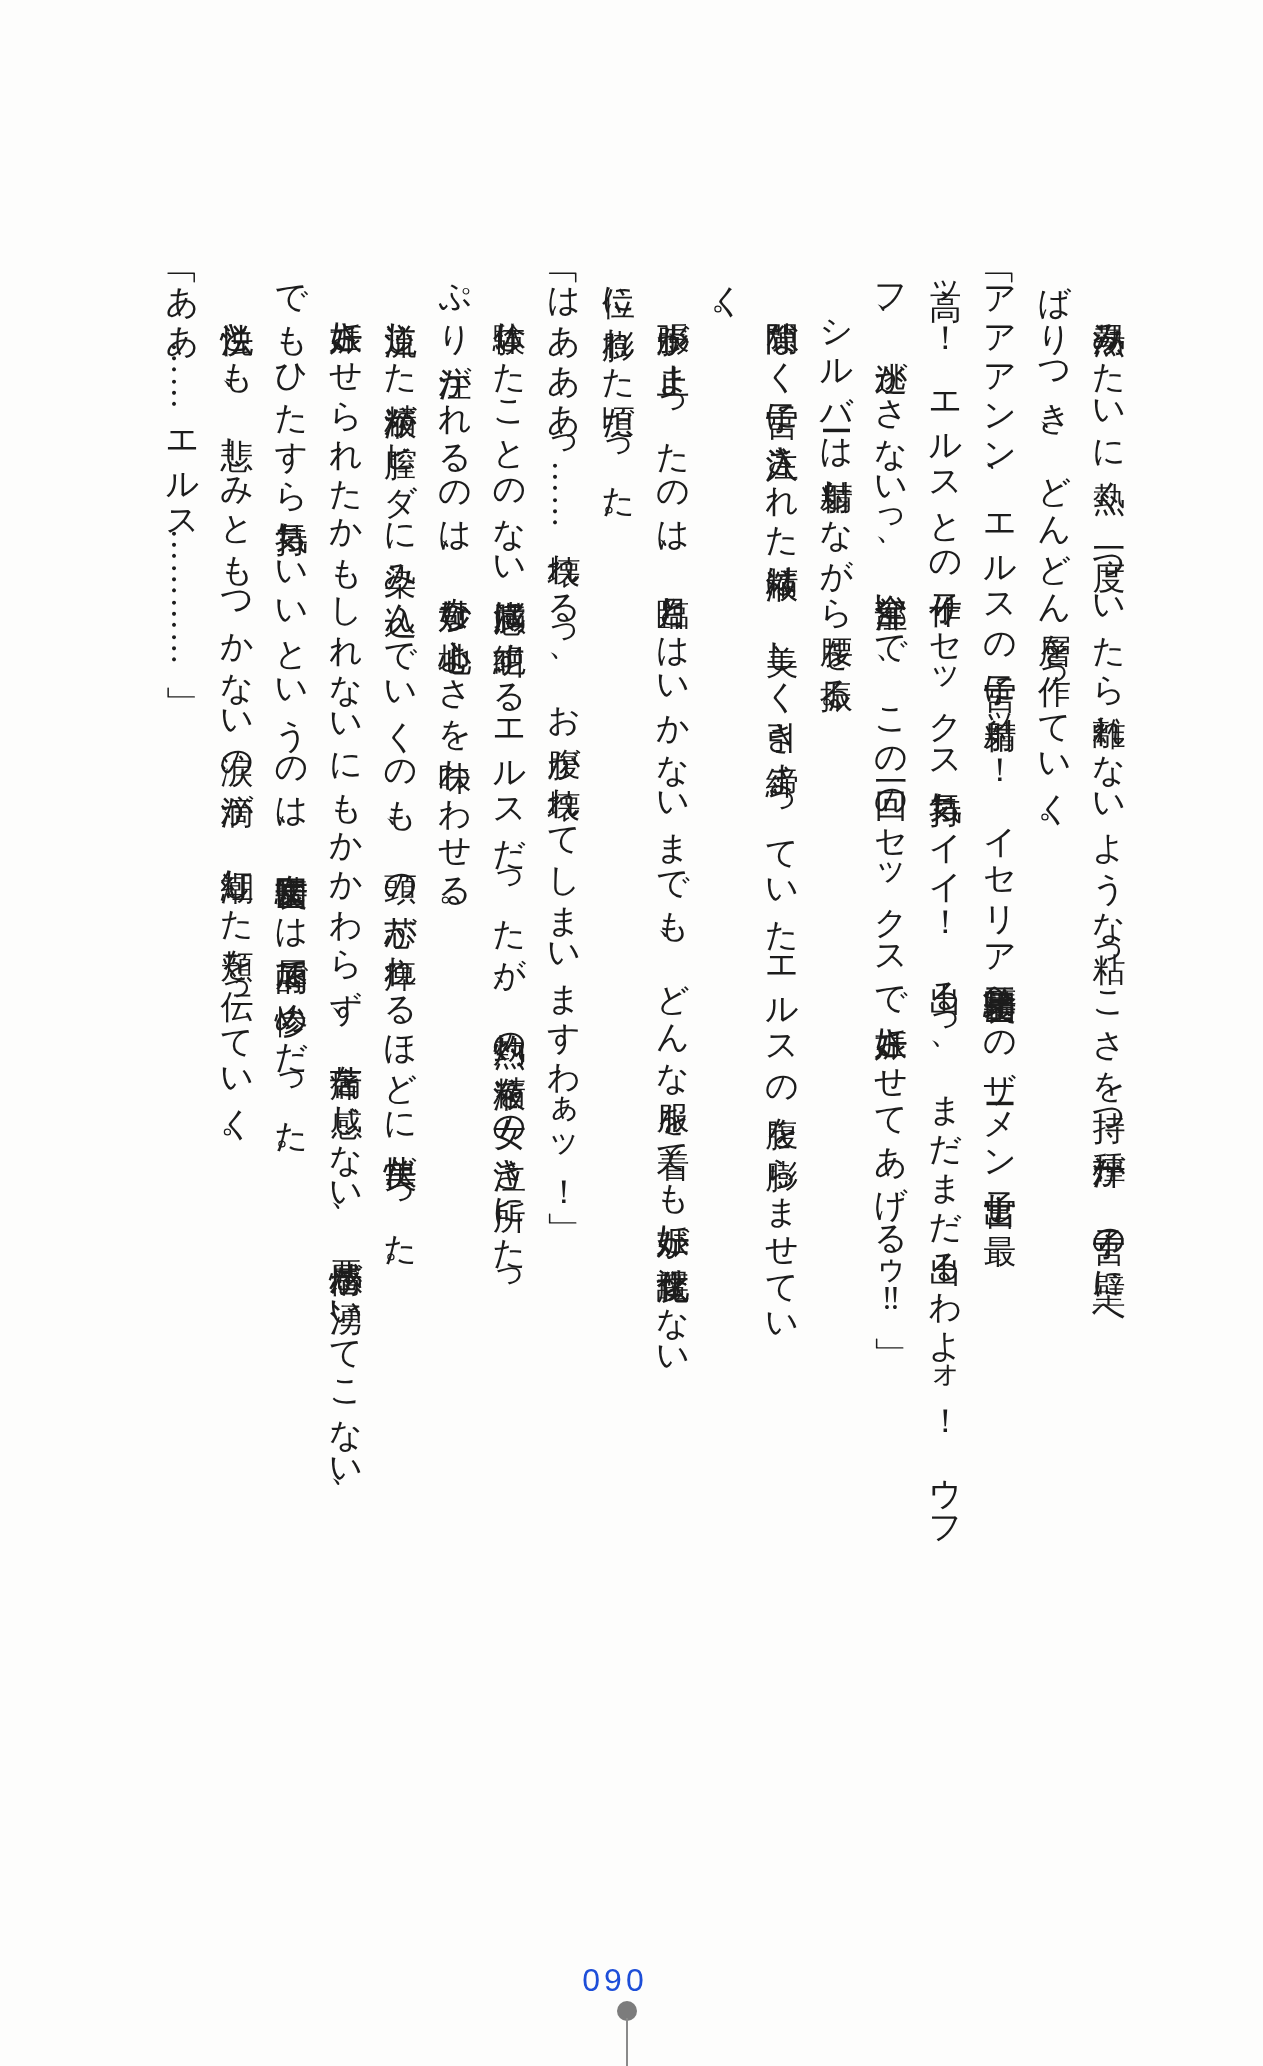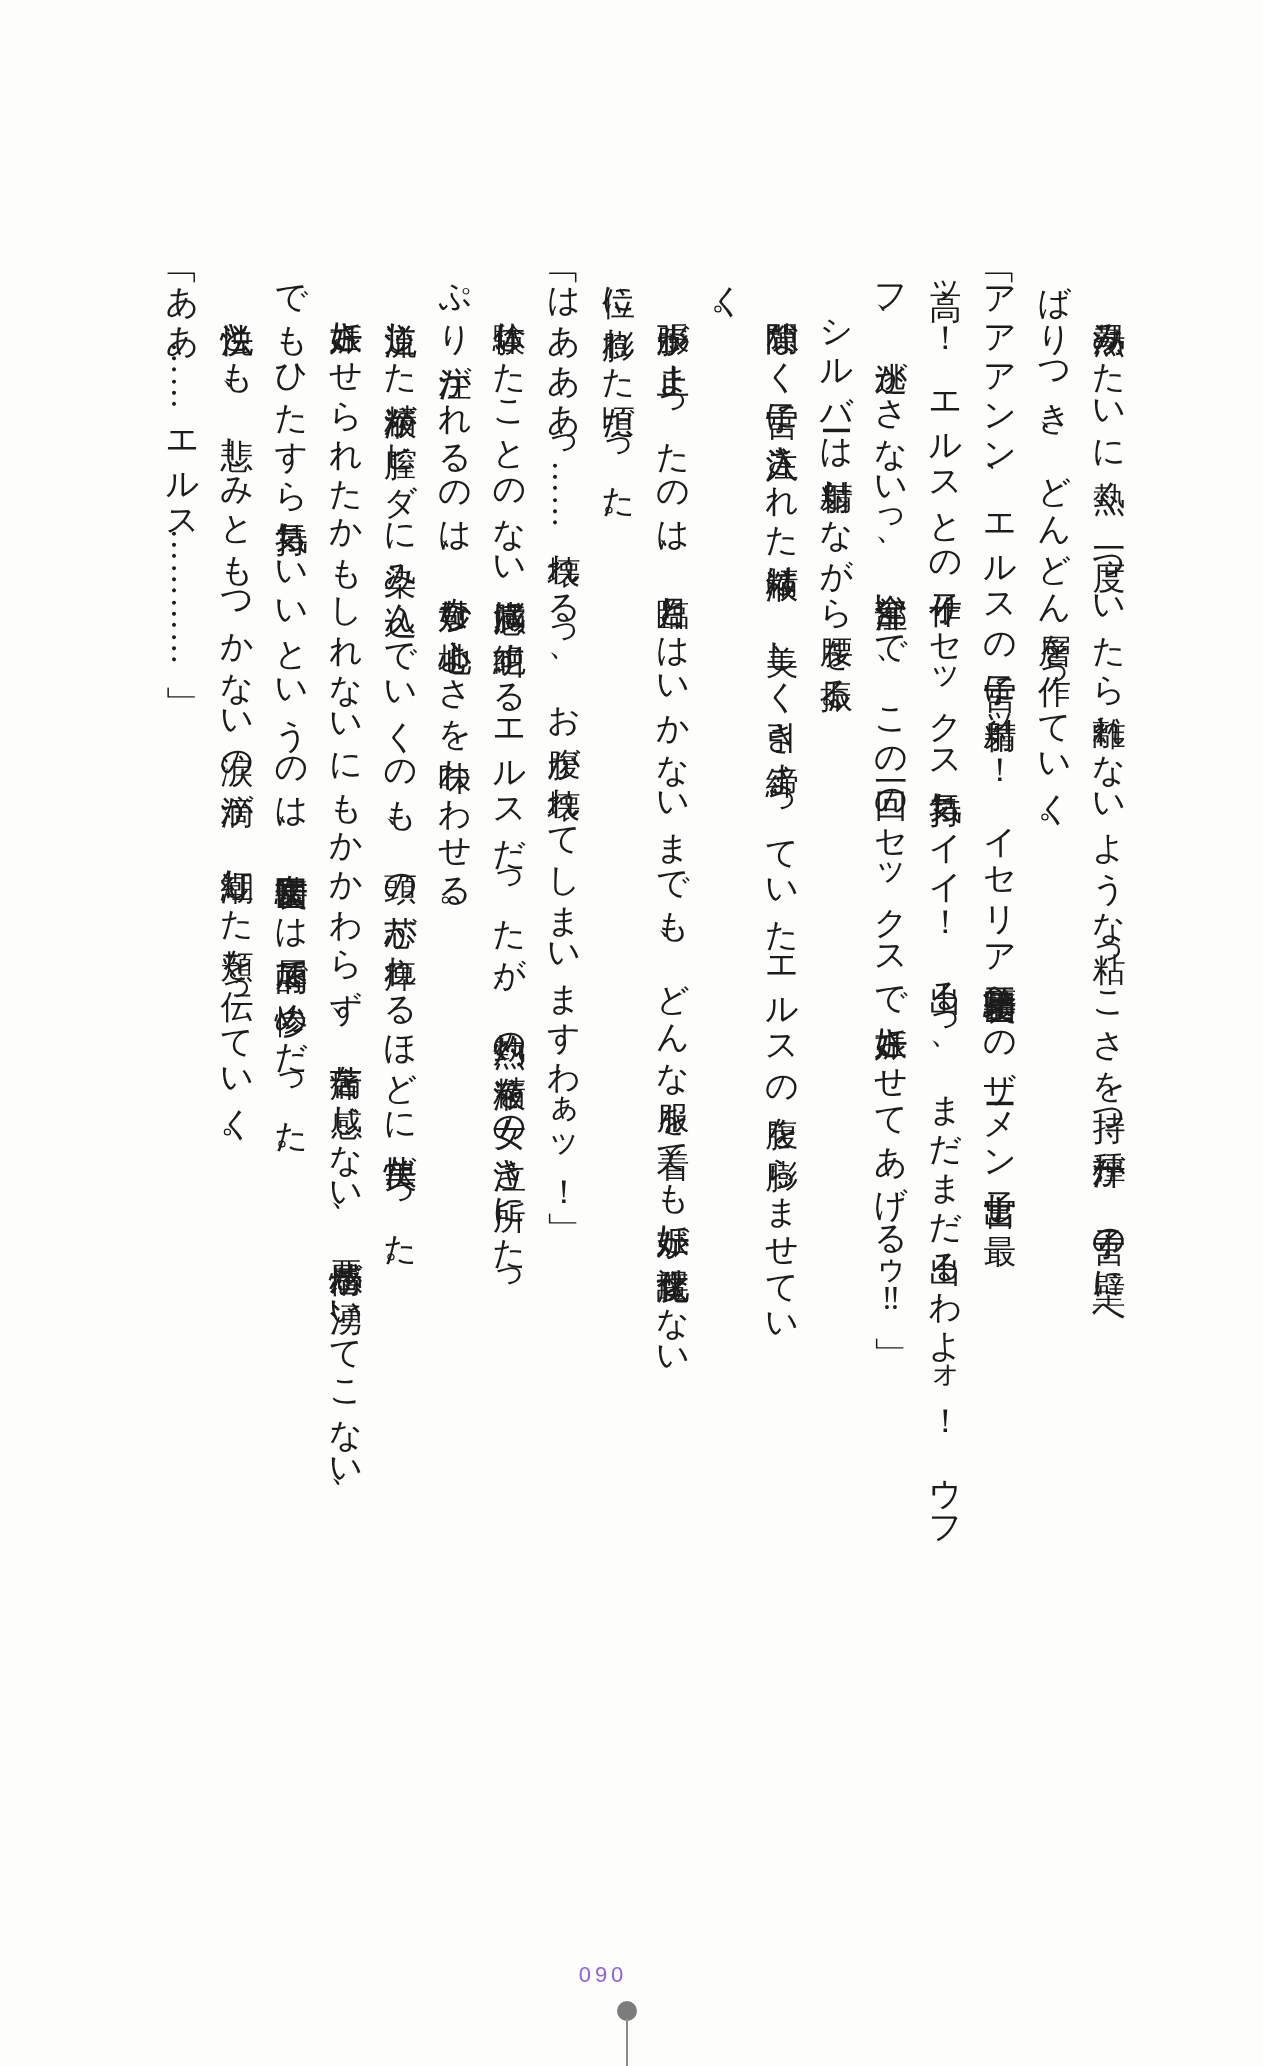--- a/index.html
+++ b/index.html
@@ -35,30 +35,30 @@
   .footer {
     position: absolute;
     left: 0;
     top: 0;
     width: 100%;
     height: 100%;
     pointer-events: none;
   }
   .page-number {
     position: absolute;
-    left: 551px;
+    left: 563px;
     top: 1962px;
     width: 100px;
     text-align: center;
     font-family: "Liberation Sans", sans-serif;
-    font-size: 22px;
+    font-size: 32px;
     font-weight: 400;
     letter-spacing: 4px;
     text-indent: 4px; 
-    color: #8b5cf6;
+    color: #1d4ed8;
   }
   .footer-dot {
     position: absolute;
     left: 617px;
     top: 2001px;
     width: 20px;
     height: 20px;
     border-radius: 50%;
     background: #7c7c7c;
   }

